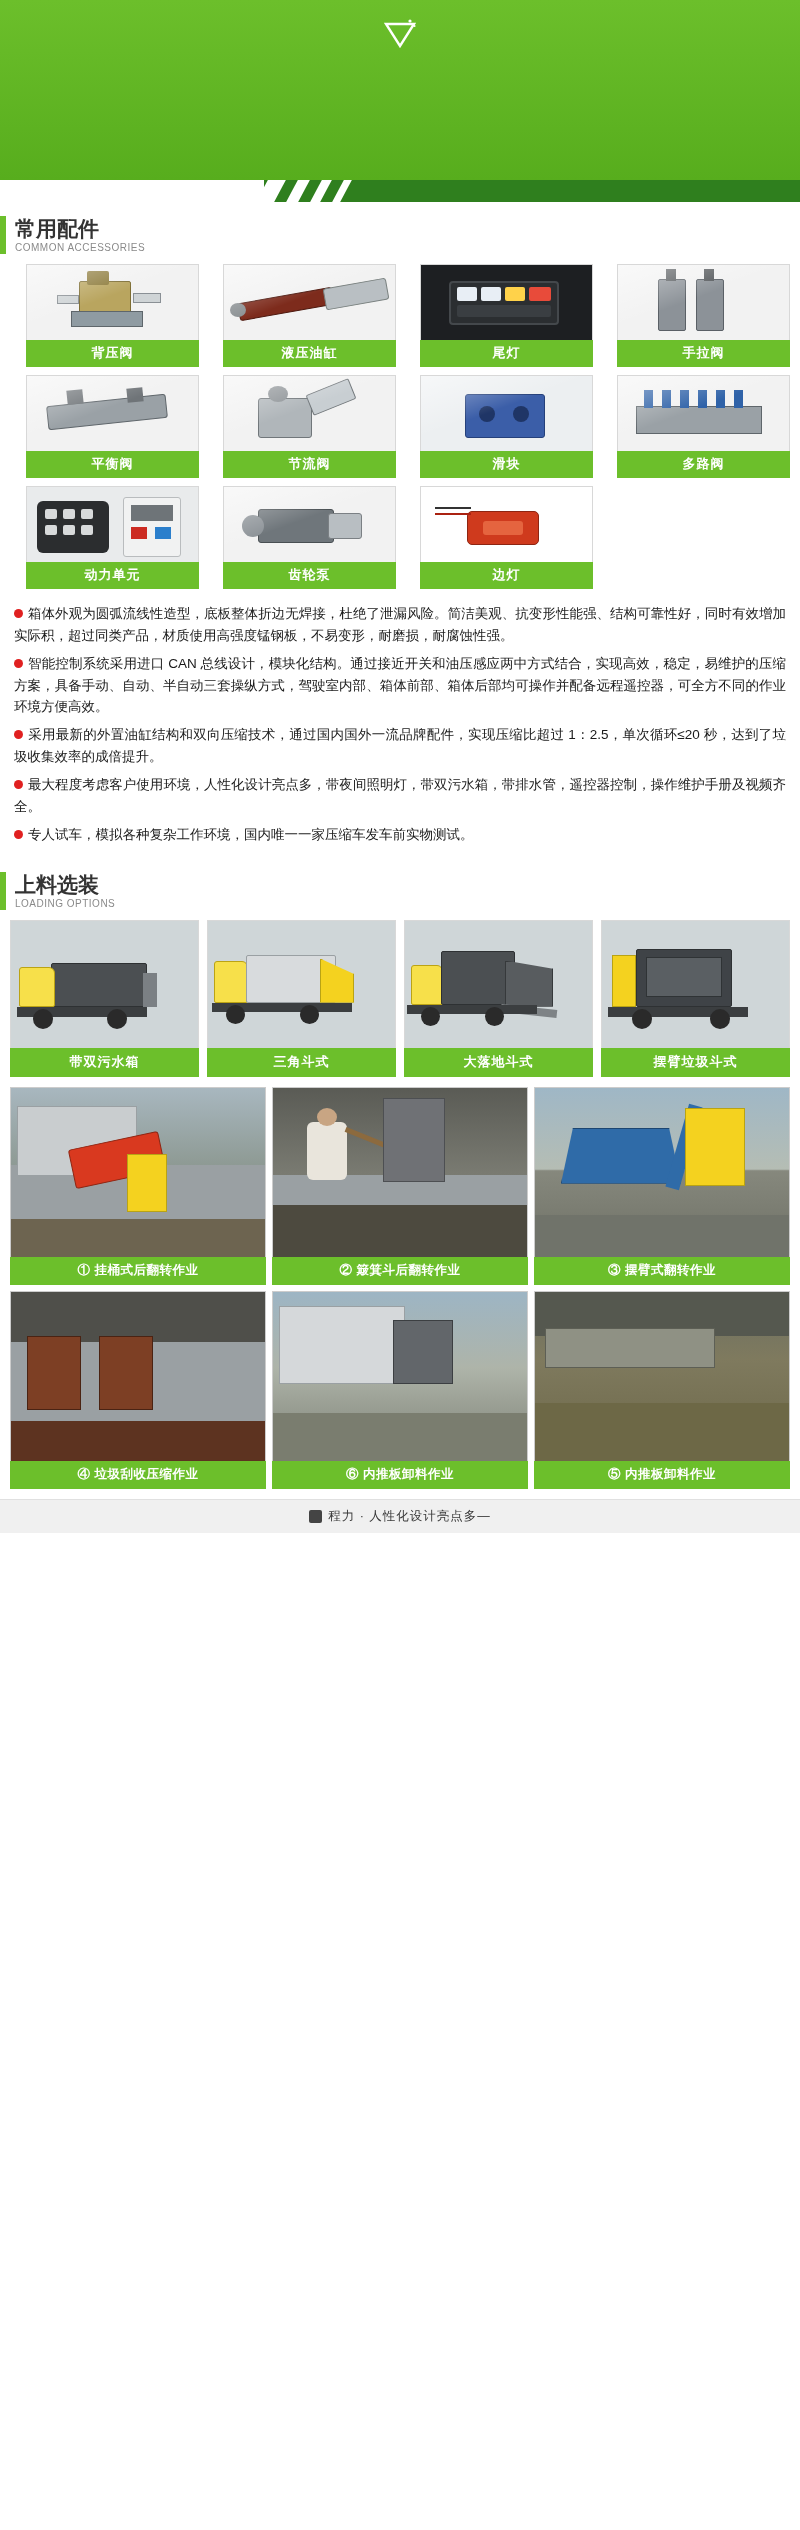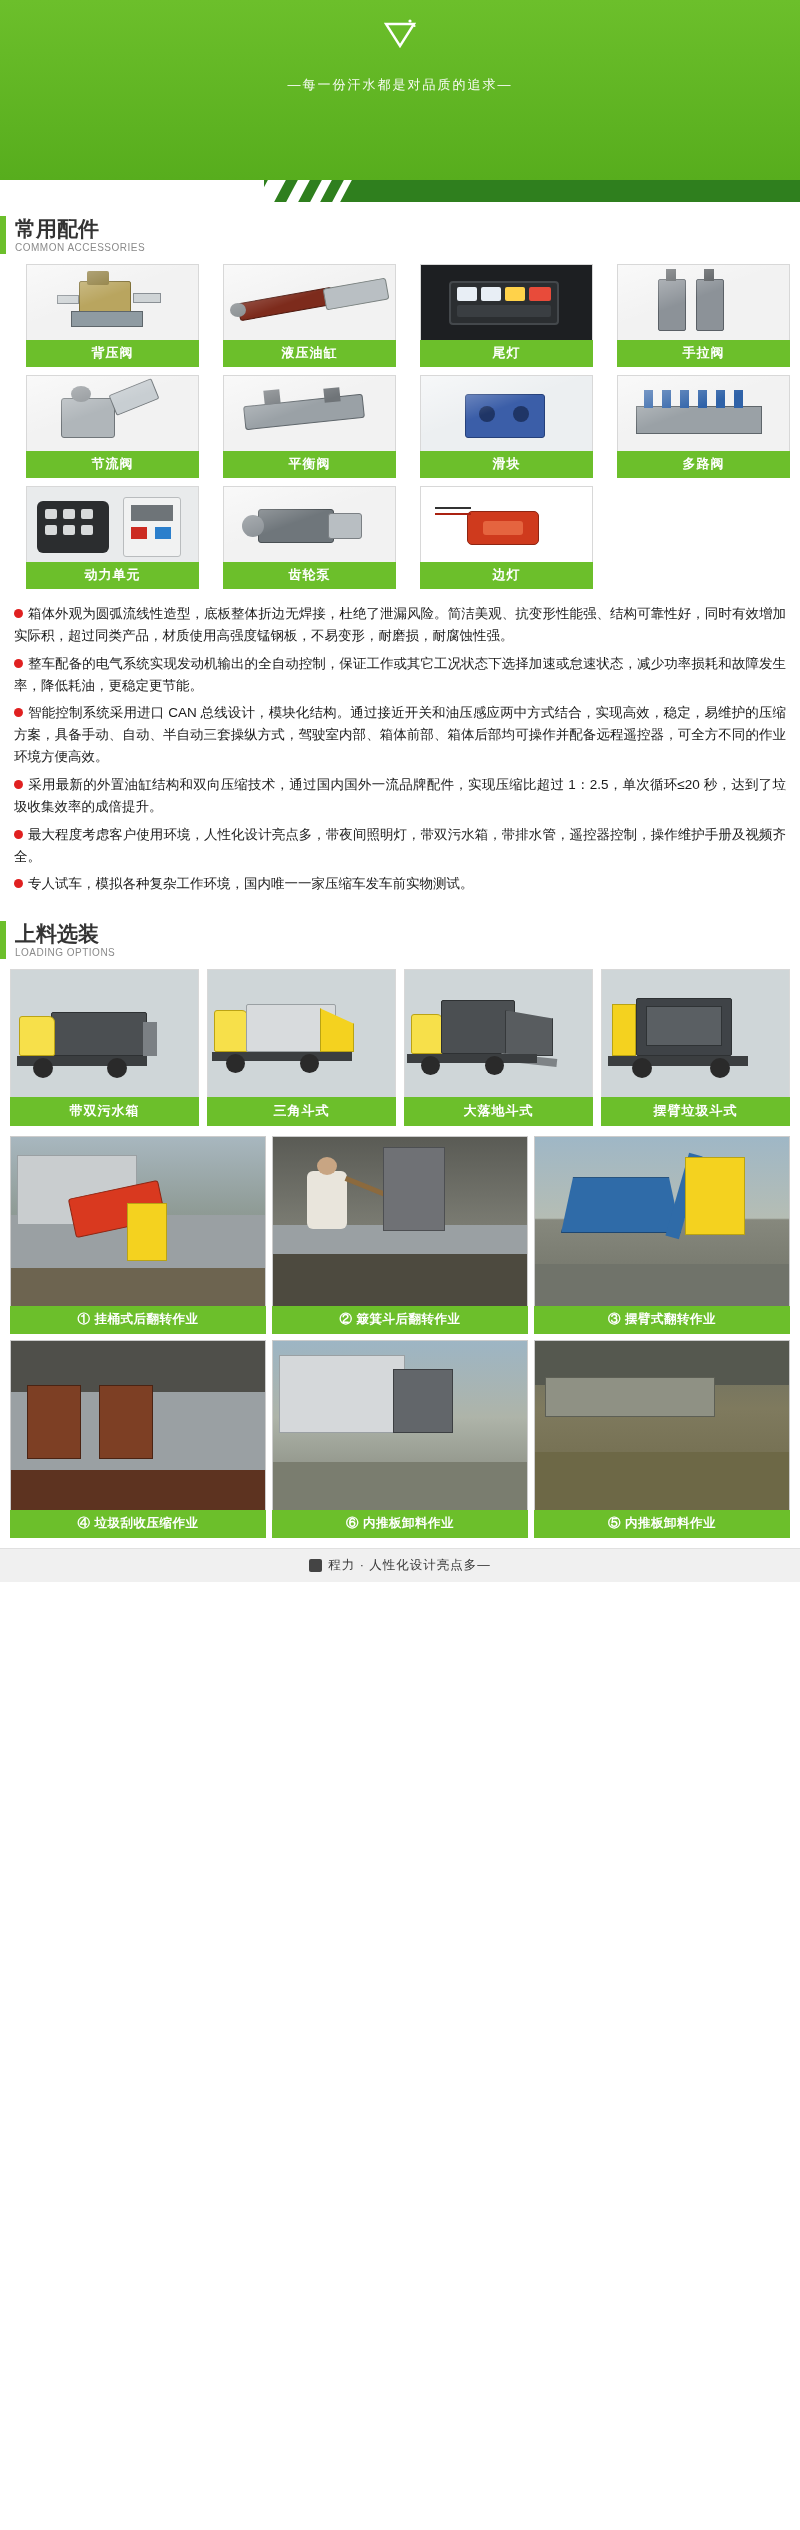--- a/index.html
+++ b/index.html
@@ -249,21 +249,20 @@
   <div class="banner">
     <div class="diamond">
       <svg width="40" height="40" viewBox="0 0 40 40">
         <path d="M6 10 L34 10 L20 32 Z" fill="none" stroke="#ffffff" stroke-width="2.4"></path>
         <circle cx="30" cy="7" r="1.6" fill="#ffffff"></circle>
         <circle cx="34.5" cy="12" r="1.1" fill="#ffffff"></circle>
       </svg>
     </div>
 
 
-    <div class="slogan">—每一份汗水都是对品质的追求—</div>
   </div>
 
   <div class="strip">
     <div class="dark"></div>
     <div class="cut" style="left:262px;width:18px;"></div>
     <div class="cut" style="left:292px;width:12px;"></div>
     <div class="cut" style="left:316px;width:10px;"></div>
     <div class="cut" style="left:338px;width:8px;"></div>
     <div class="cut" style="left:0px;width:264px;background:#fff;transform:none;"></div>
   </div>
@@ -319,36 +318,36 @@
         <div class="ph" style="left:78px;top:14px;width:28px;height:52px;background:#8c9298;border:1px solid #5a6066;border-radius:2px;"></div>
         <div class="ph" style="left:48px;top:4px;width:10px;height:12px;background:#55595c;"></div>
         <div class="ph" style="left:86px;top:4px;width:10px;height:12px;background:#55595c;"></div>
         <div class="sheen"></div>
       </div>
       <div class="caption">手拉阀</div>
     </div>
 
     <div class="cell">
       <div class="photo bg-garage">
+        <div class="ph" style="left:20px;top:24px;width:120px;height:24px;background:#9aa1a6;border:1px solid #5f666b;border-radius:3px;transform:rotate(-6deg);"></div>
+        <div class="ph" style="left:40px;top:14px;width:16px;height:14px;background:#6f7478;transform:rotate(-6deg);"></div>
+        <div class="ph" style="left:100px;top:12px;width:16px;height:14px;background:#6f7478;transform:rotate(-6deg);"></div>
+        <div class="sheen"></div>
+      </div>
+      <div class="caption">平衡阀</div>
+    </div>
+
+    <div class="cell">
+      <div class="photo bg-garage">
         <div class="ph" style="left:34px;top:22px;width:54px;height:40px;background:#b0b6ba;border:1px solid #70767a;border-radius:3px;"></div>
         <div class="ph" style="left:84px;top:10px;width:46px;height:22px;background:#c8ced2;border:1px solid #70767a;border-radius:2px;transform:rotate(-22deg);"></div>
         <div class="ph" style="left:44px;top:10px;width:20px;height:16px;background:#8d9296;border-radius:50%;"></div>
         <div class="sheen"></div>
       </div>
       <div class="caption">节流阀</div>
-    </div>
-
-    <div class="cell">
-      <div class="photo bg-garage">
-        <div class="ph" style="left:20px;top:24px;width:120px;height:24px;background:#9aa1a6;border:1px solid #5f666b;border-radius:3px;transform:rotate(-6deg);"></div>
-        <div class="ph" style="left:40px;top:14px;width:16px;height:14px;background:#6f7478;transform:rotate(-6deg);"></div>
-        <div class="ph" style="left:100px;top:12px;width:16px;height:14px;background:#6f7478;transform:rotate(-6deg);"></div>
-        <div class="sheen"></div>
-      </div>
-      <div class="caption">平衡阀</div>
     </div>
 
     <div class="cell">
       <div class="photo" style="background:#eceff1;">
         <div class="ph" style="left:44px;top:18px;width:80px;height:44px;background:#3b5ea8;border:1px solid #25407a;border-radius:3px;"></div>
         <div class="ph" style="left:58px;top:30px;width:16px;height:16px;background:#1f3566;border-radius:50%;"></div>
         <div class="ph" style="left:92px;top:30px;width:16px;height:16px;background:#1f3566;border-radius:50%;"></div>
         <div class="sheen"></div>
       </div>
       <div class="caption">滑块</div>
@@ -402,21 +401,20 @@
         <div class="ph" style="left:14px;top:20px;width:36px;height:2px;background:#333;"></div>
         <div class="ph" style="left:14px;top:26px;width:36px;height:2px;background:#aa2211;"></div>
       </div>
       <div class="caption">边灯</div>
     </div>
 
   </div>
 
   <div class="bullets">
     <p><span class="dot"></span><span>箱体外观为圆弧流线性造型，底板整体折边无焊接，杜绝了泄漏风险。简洁美观、抗变形性能强、结构可靠性好，同时有效增加实际积，超过同类产品，材质使用高强度锰钢板，不易变形，耐磨损，耐腐蚀性强。</span></p>
-    <p><span class="dot"></span><span>整车配备的电气系统实现发动机输出的全自动控制，保证工作或其它工况状态下选择加速或怠速状态，减少功率损耗和故障发生率，降低耗油，更稳定更节能。</span></p>
     <p><span class="dot"></span><span>智能控制系统采用进口 CAN 总线设计，模块化结构。通过接近开关和油压感应两中方式结合，实现高效，稳定，易维护的压缩方案，具备手动、自动、半自动三套操纵方式，驾驶室内部、箱体前部、箱体后部均可操作并配备远程遥控器，可全方不同的作业环境方便高效。</span></p>
     <p><span class="dot"></span><span>采用最新的外置油缸结构和双向压缩技术，通过国内国外一流品牌配件，实现压缩比超过 1：2.5，单次循环≤20 秒，达到了垃圾收集效率的成倍提升。</span></p>
     <p><span class="dot"></span><span>最大程度考虑客户使用环境，人性化设计亮点多，带夜间照明灯，带双污水箱，带排水管，遥控器控制，操作维护手册及视频齐全。</span></p>
     <p><span class="dot"></span><span>专人试车，模拟各种复杂工作环境，国内唯一一家压缩车发车前实物测试。</span></p>
   </div>
 
   <div class="section-head">
     <div class="bar"></div>
     <div class="txt">
       <div class="cn">上料选装</div>

